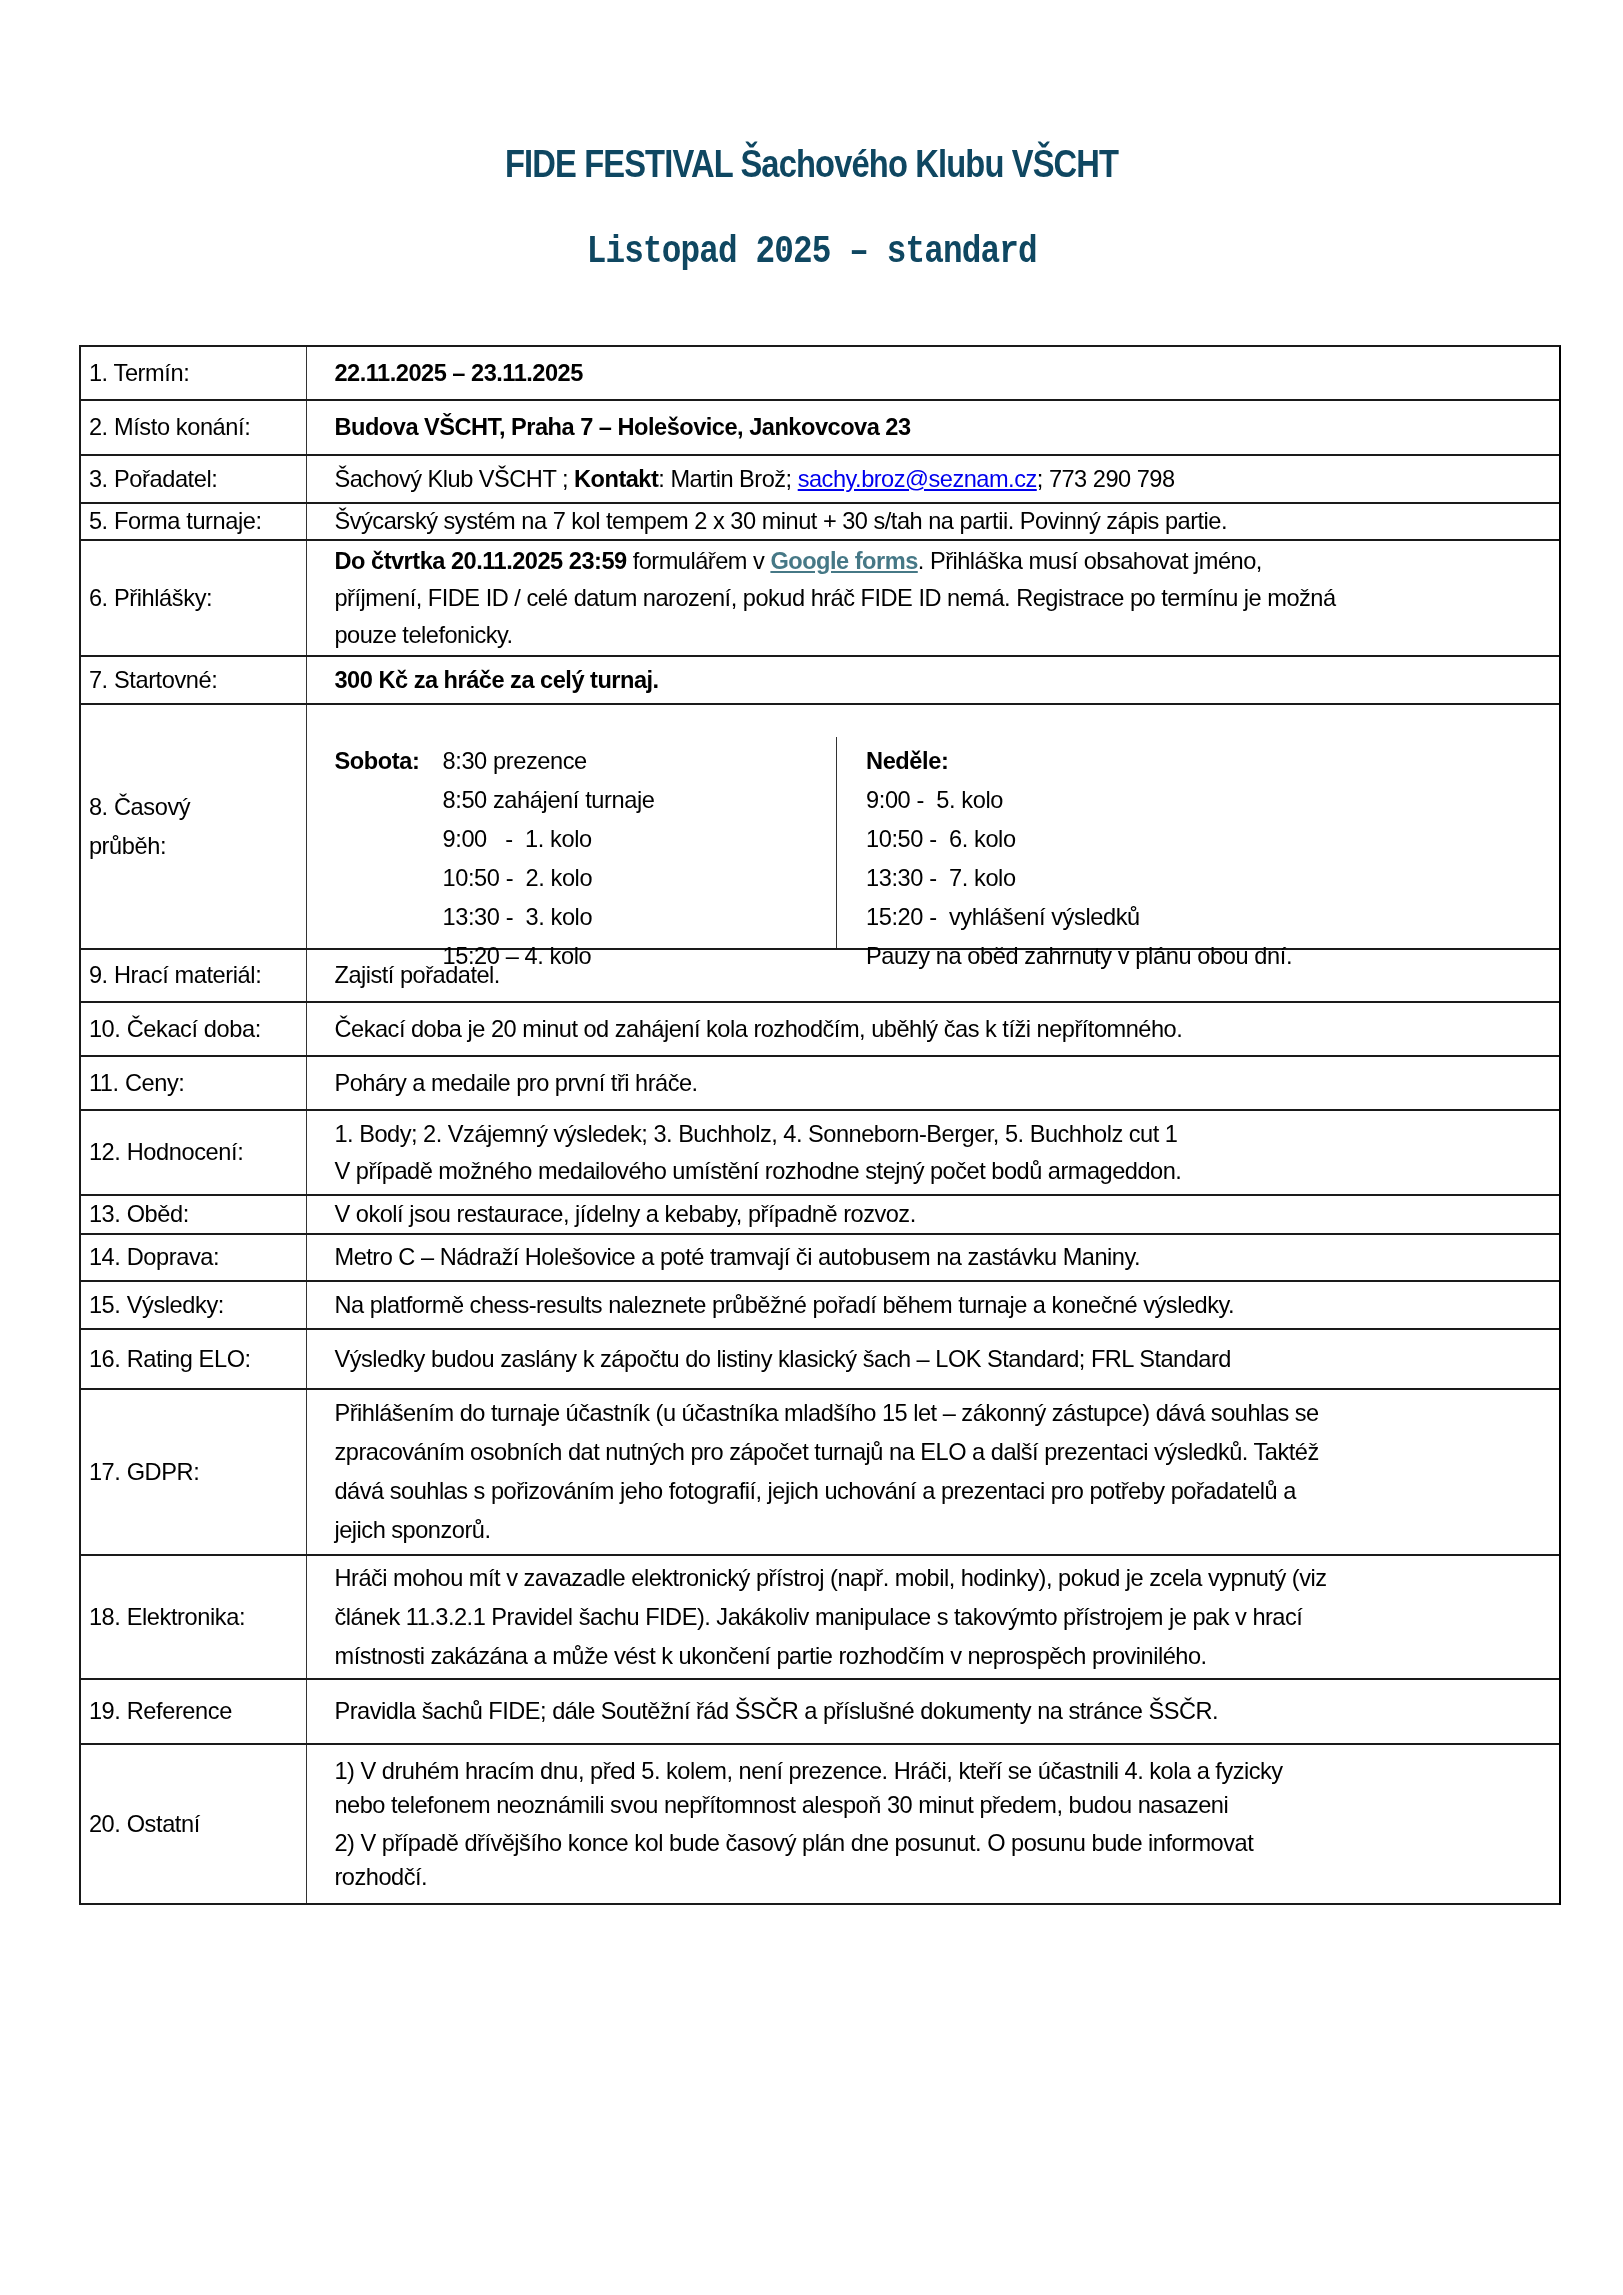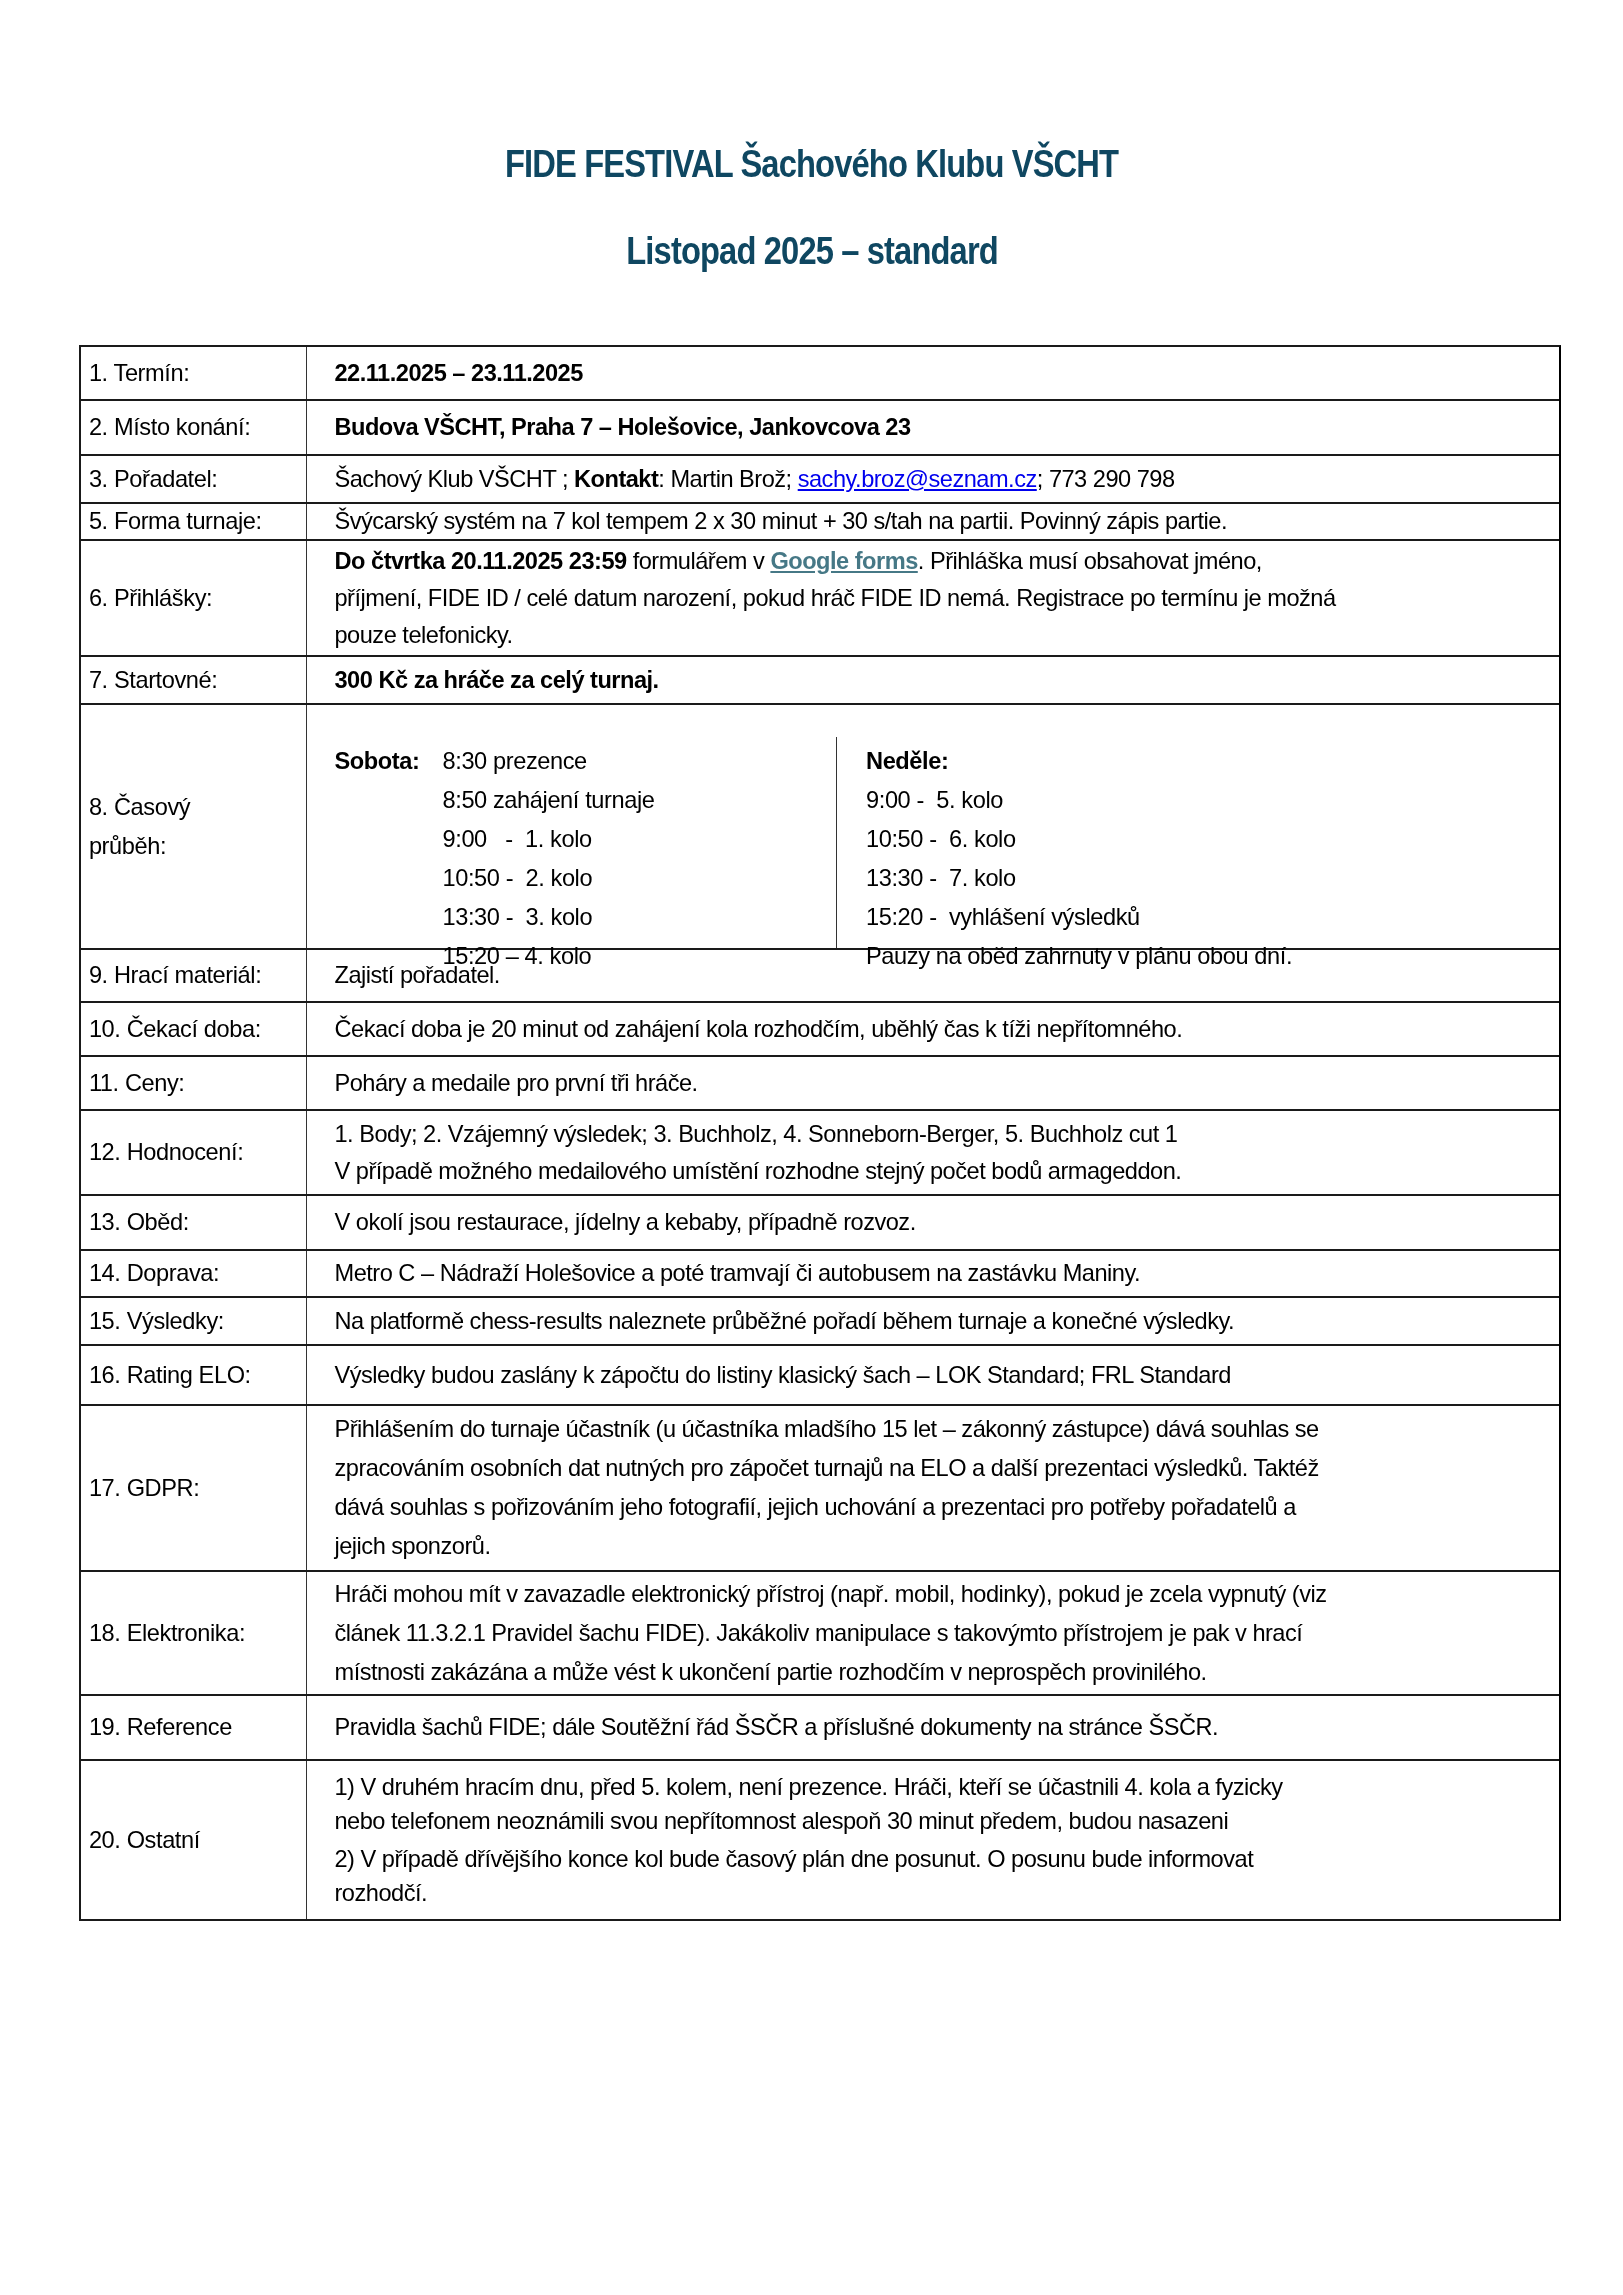--- a/index.html
+++ b/index.html
@@ -9,21 +9,21 @@
     color: #000000;
   }
   .title {
     position: absolute; left: 0; width: 1624px; text-align: center;
     font-family: "Liberation Sans", sans-serif; font-weight: bold;
     font-size: 38px; letter-spacing: -1px; color: #0F4761;
     white-space: nowrap;
   }
   .title span { display: inline-block; transform: scaleX(0.86); transform-origin: center; }
   #title1 { top: 143px; }
-  #title2 { top: 230px; }
+  #title2 { top: 230px; font-family: Liberation Mono, monospace; }
 
   .tbl {
     position: absolute; left: 79px; top: 345px; width: 1482px;
     border-top: 2px solid #1a1a1a; border-left: 2px solid #1a1a1a; border-right: 2.6px solid #000;
     box-sizing: border-box;
   }
   .row {
     display: flex; position: relative; box-sizing: border-box;
     border-bottom: 2px solid #1a1a1a;
   }
@@ -178,21 +178,21 @@
   </div>
 
   <div class="row" style="height:85px">
     <div class="label">12. Hodnocení:</div>
     <div class="val lh55">
       <span class="line">1. Body; 2. Vzájemný výsledek; 3. Buchholz, 4. Sonneborn-Berger, 5. Buchholz cut 1</span>
       <span class="line">V případě možného medailového umístění rozhodne stejný počet bodů armageddon.</span>
     </div>
   </div>
 
-  <div class="row" style="height:55px">
+  <div class="row" style="height:39px">
     <div class="label">13. Oběd:</div>
     <div class="val">
         <span class="line">V okolí jsou restaurace, jídelny a kebaby, případně rozvoz.</span>
       </div>
   </div>
 
   <div class="row" style="height:47px">
     <div class="label">14. Doprava:</div>
     <div class="val">
         <span class="line">Metro C – Nádraží Holešovice a poté tramvají či autobusem na zastávku Maniny.</span>

